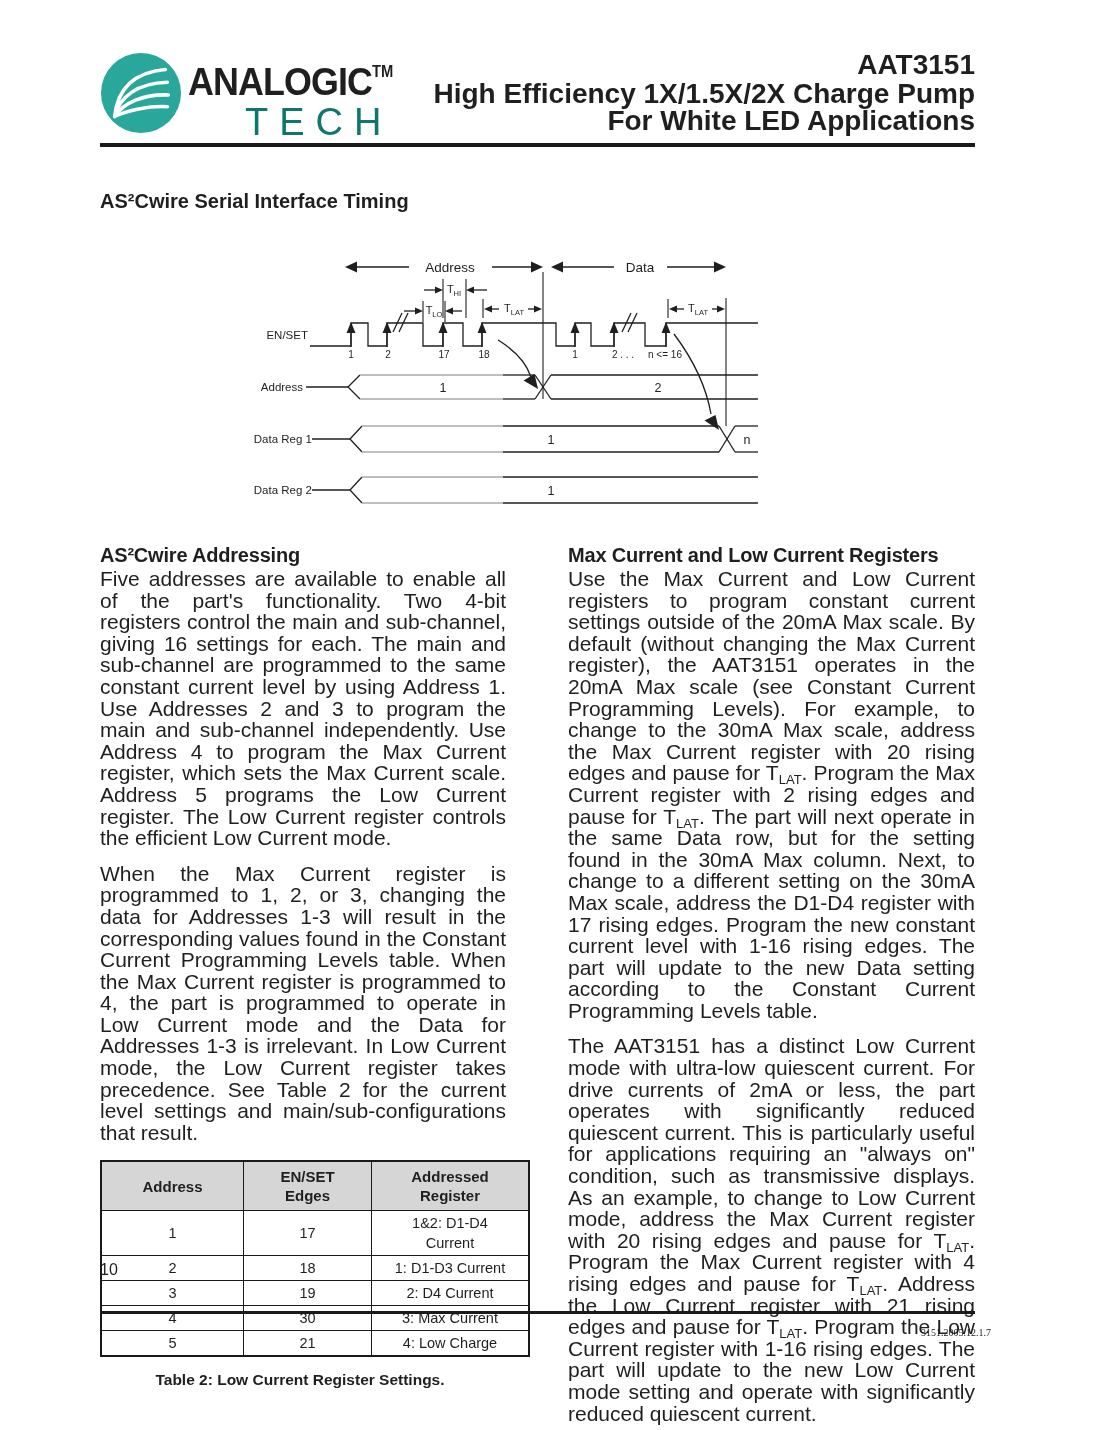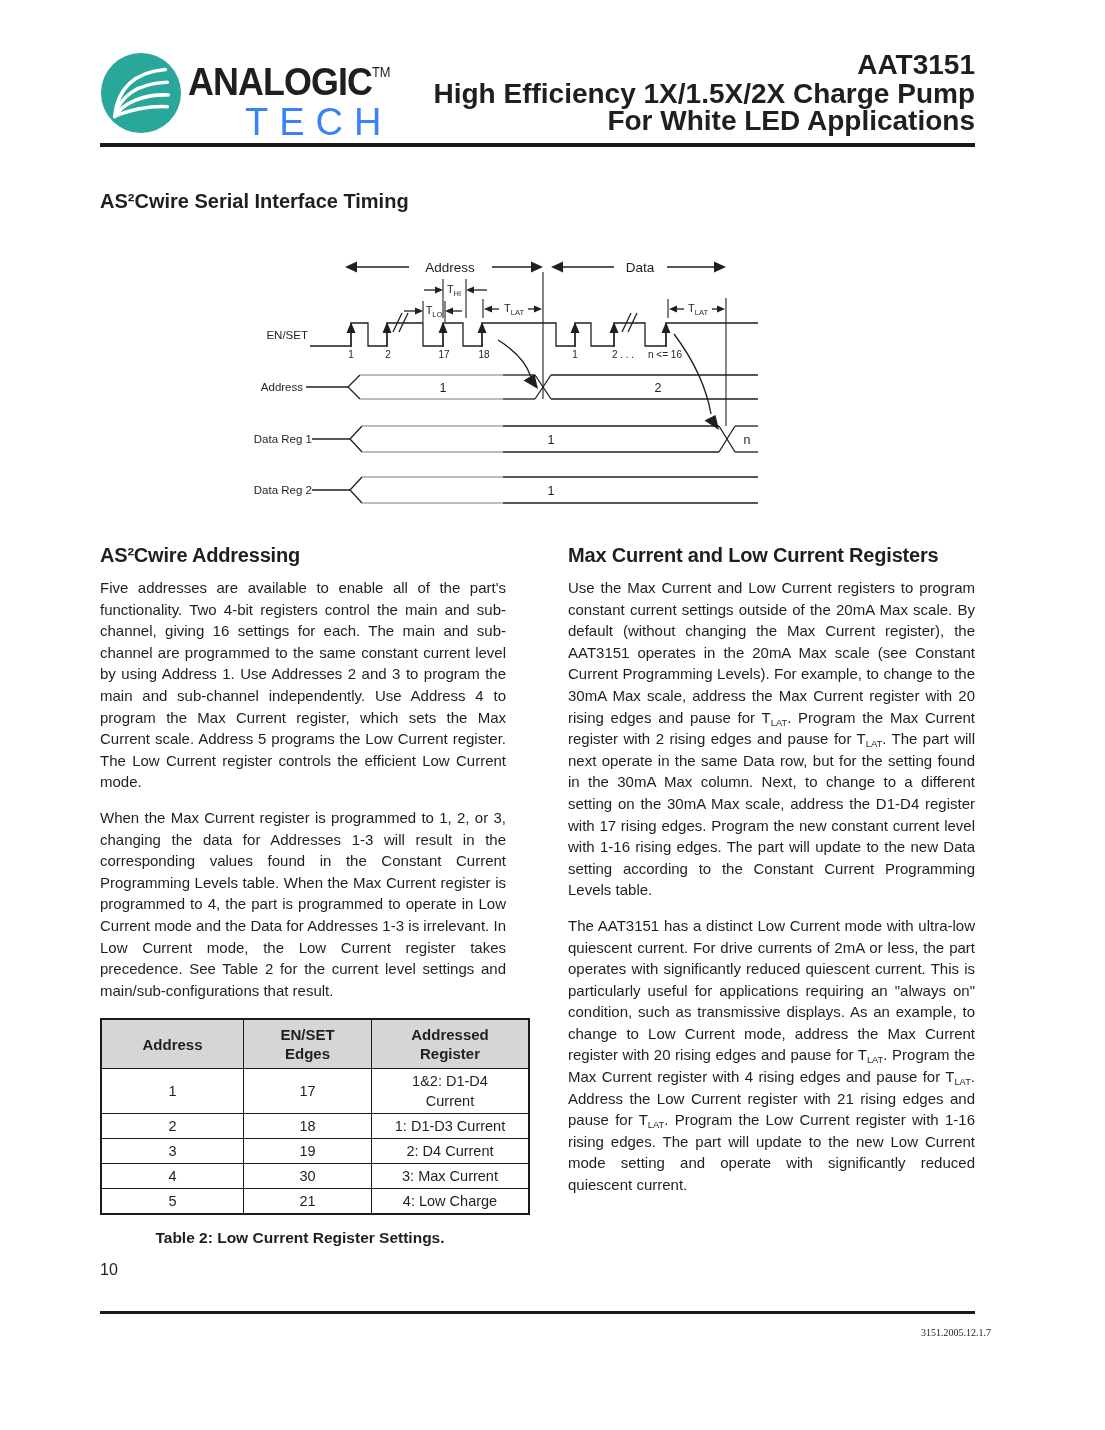--- a/index.html
+++ b/index.html
@@ -9,24 +9,24 @@
     font-family:"Liberation Sans", sans-serif;
     overflow:hidden;
   }
   
   .logo-svg { position:absolute; left:100px; top:52px; width:82px; height:82px; }
   .brand { position:absolute; left:188px; top:52px; width:260px; }
   .brand-top {
     font-size:39px; font-weight:bold; letter-spacing:-1px;
     transform:scaleX(0.92); transform-origin:left top; white-space:nowrap; line-height:40px;
   }
-  .brand-tm { font-size:14px; font-weight:normal; vertical-align:18px; letter-spacing:0; }
+  .brand-tm { font-size:16px; font-weight:bold; vertical-align:18px; letter-spacing:0; }
   .brand-bottom {
     font-size:38px; font-weight:normal; letter-spacing:11px;
-    margin-left:57px; line-height:40px; white-space:nowrap; color:#3b82f6;
+    margin-left:57px; line-height:40px; white-space:nowrap; color:#0f766e;
   }
   .hdr-right { position:absolute; right:130px; top:50px; text-align:right; }
   .hdr-part { font-size:28px; font-weight:bold; line-height:30px;text-align:right; }
   .hdr-title { font-size:28px; font-weight:bold; line-height:27px; }
   .rule-top { position:absolute; left:100px; width:875px; top:143px; height:4px; background:#1a1a1a; }
   
   .sect-heading { position:absolute; left:100px; top:190px; font-size:20px; font-weight:bold; }
   
   .diagram { position:absolute; left:240px; top:250px; width:560px; height:268px; }
   .diagram text { fill:#1f1f1f; font-family:"Liberation Sans", sans-serif; }
@@ -37,22 +37,22 @@
   .slabel { font-size:11.5px; text-anchor:end; }
   .elabel { font-size:10px;   text-anchor:middle; }
   .blabel { font-size:12.5px; text-anchor:middle; }
   .span-label { font-size:13.5px; text-anchor:middle; }
   .tl   { font-size:11px; text-anchor:middle; }
   .tsub { font-size:7.5px; }
   
   .col { position:absolute; top:544px; width:406px; }
   .col-left  { left:100px; }
   .col-right { left:568px; width:407px; }
-  .col-heading { font-size:20px; font-weight:bold; margin:0 0 10px 0; letter-spacing:-0.2px; }
-  .col p { margin:0 0 14px 0; font-size:15px; line-height:21.6px; text-align:justify; }
+  .col-heading { font-size:20px; font-weight:bold; margin:0 0 1px 0; letter-spacing:-0.2px; }
+  .col p { margin:0 0 14px 0; font-size:21px; line-height:21.6px; text-align:justify; }
   .col p sub { font-size:0.62em; vertical-align:-0.3em; line-height:0; }
   
   table.t2 { border-collapse:collapse; width:400px; margin-top:17px; table-layout:fixed; }
   table.t2 th, table.t2 td {
     border:1.5px solid #1a1a1a; text-align:center; vertical-align:middle;
   }
   table.t2 { border:2px solid #1a1a1a; }
   table.t2 th { background:#d6d6d6; font-size:15px; font-weight:bold; padding:5px 4px; white-space:pre-line; line-height:19px; }
   table.t2 td { font-size:14.5px; padding:2px 4px; line-height:20px; white-space:pre-line; }
   .w-addr { width:133px; } .w-edge { width:119px; } .w-reg { width:148px; }

